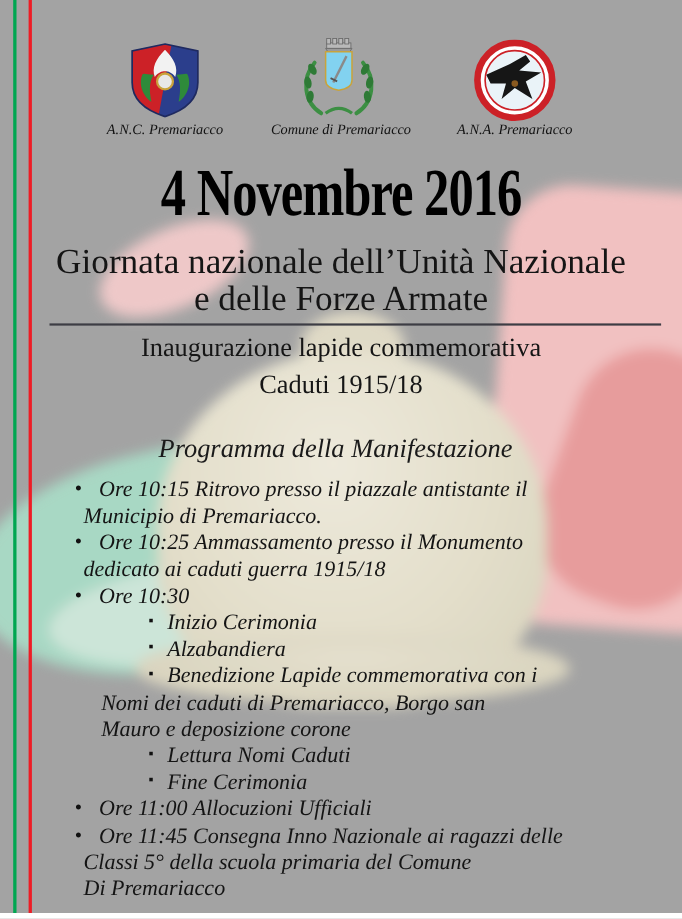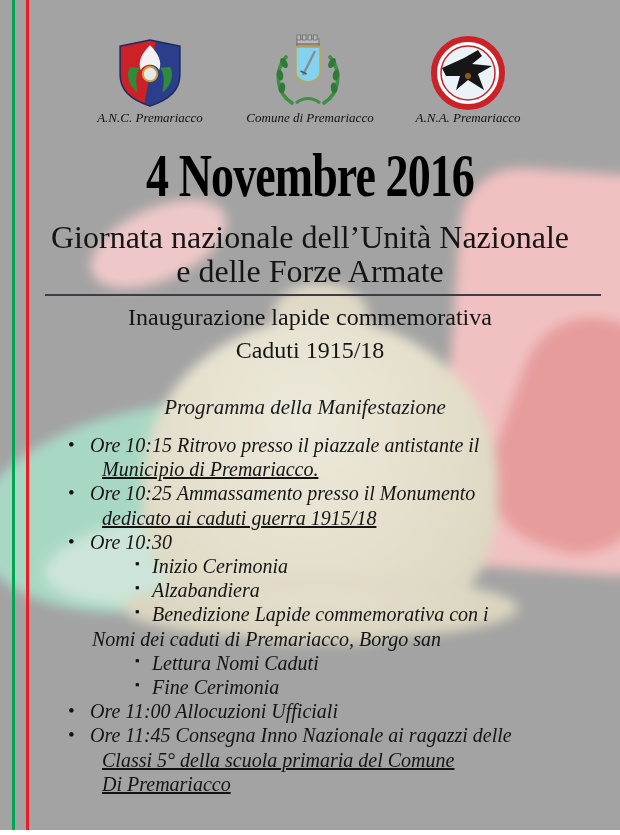--- a/index.html
+++ b/index.html
@@ -83,31 +83,31 @@
   .separator {
     position: absolute; left: 45px; top: 294px; width: 556px; height: 2px;
     background: #3d3d44;
   }
   .event-title {
     position: absolute; left: 0; top: 301px; width: 620px;
     text-align: center; font-size: 24px; line-height: 33px; color: #151515;
   }
   .program-heading {
     position: absolute; left: 0; top: 395px; width: 610px;
-    text-align: center; font-style: italic; font-size: 21px; color: #1a1a1a;
+    text-align: center; font-style: italic; font-size: 24px; color: #1a1a1a;
   }
 
   
   .program-list {
     position: absolute; left: 0; top: 433px; width: 620px;
     font-style: italic; font-size: 20px; color: #141414;
   }
   .program-list .line { position: relative; line-height: 24.2px; white-space: nowrap; }
   .item.level1 > .line.first { margin-left: 90px; }
-  .item.level1 > .line.cont  { margin-left: 102px; text-decoration: underline; }
+  .item.level1 > .line.cont  { margin-left: 76px; }
   .item.level2 > .line.first { margin-left: 152px; }
   .item.level2 > .line.cont  { margin-left: 92px; }
   .bullet {
     position: absolute; font-style: normal; color: #111;
   }
   .item.level1 .bullet { left: -22px; top: 0; font-size: 19px; }
   .item.level2 .bullet { left: -17px; top: -2px; font-size: 13px; }
 </style>
 </head>
 <body>
@@ -213,20 +213,21 @@
       </div>
       <div class="item level2">
         <div class="line first"><span class="bullet">▪</span><span>Inizio Cerimonia</span></div>
       </div>
       <div class="item level2">
         <div class="line first"><span class="bullet">▪</span><span>Alzabandiera</span></div>
       </div>
       <div class="item level2">
         <div class="line first"><span class="bullet">▪</span><span>Benedizione Lapide commemorativa con i</span></div>
         <div class="line cont"><span>Nomi dei caduti di Premariacco, Borgo san</span></div>
+        <div class="line cont"><span>Mauro e deposizione corone</span></div>
       </div>
       <div class="item level2">
         <div class="line first"><span class="bullet">▪</span><span>Lettura Nomi Caduti</span></div>
       </div>
       <div class="item level2">
         <div class="line first"><span class="bullet">▪</span><span>Fine Cerimonia</span></div>
       </div>
       <div class="item level1">
         <div class="line first"><span class="bullet">•</span><span>Ore 11:00 Allocuzioni Ufficiali</span></div>
       </div>

